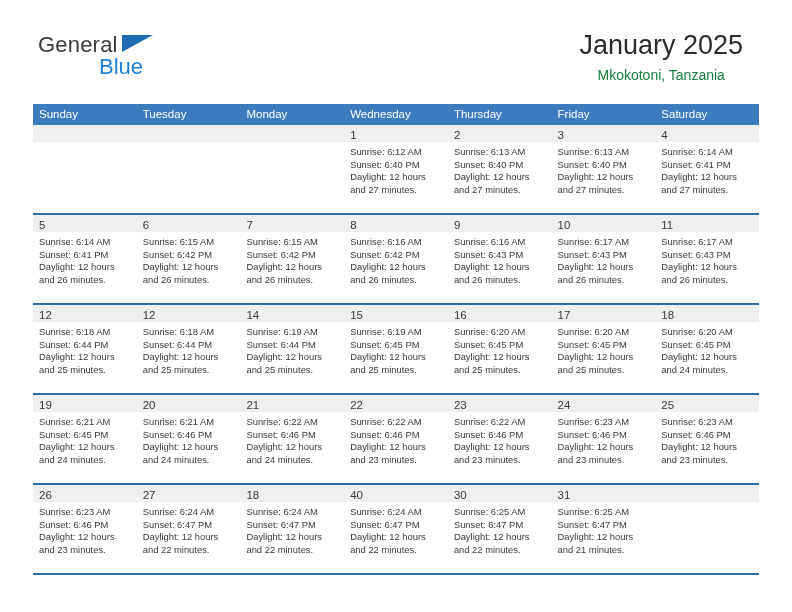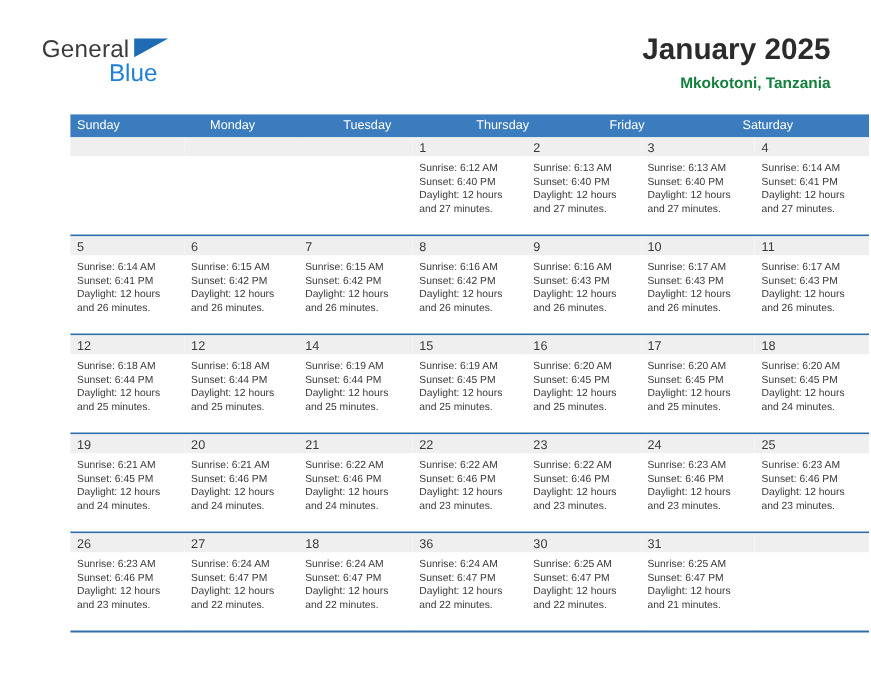--- a/index.html
+++ b/index.html
@@ -58,24 +58,23 @@
   .brand-blue {
     position: absolute;
     left: 61px;
     top: 22px;
     font-size: 22px;
     color: #1f7fd4;
     font-family: "Liberation Sans", sans-serif;
   }
   .title-block {
     position: absolute;
-    right: 4px;
+    right: 16px;
     top: 0;
-    text-align: right;
-    font-weight: bold;
+    text-align: center;
   }
   .cal-title {
     font-size: 27px;
     color: #2b2b2b;
     line-height: 34px;
     white-space: nowrap;
   }
   .cal-subtitle {
     font-size: 14px;
     color: #15803d;
@@ -83,21 +82,20 @@
     margin-top: 2px;
     white-space: nowrap;
   }
 
   
   .calendar {
     position: absolute;
     left: 33px;
     top: 104px;
     width: 726px;
-    margin-left: 31px;
   }
   .week-head {
     display: flex;
     background: #3a7cbe;
     height: 21px;
   }
   .week-head .dow {
     flex: 1 1 0;
     color: #ffffff;
     font-size: 11.5px;
@@ -165,22 +163,23 @@
     <div class="title-block">
       <div class="cal-title">January 2025</div>
       <div class="cal-subtitle">Mkokotoni, Tanzania</div>
     </div>
 
   </div>
 
   <div class="calendar">
     <div class="week-head" id="weekday-header-row">
         <div class="dow">Sunday</div>
+        <div class="dow">Tuesday</div>
         <div class="dow">Monday</div>
-        <div class="dow">Tuesday</div>
+        <div class="dow">Wednesday</div>
         <div class="dow">Thursday</div>
         <div class="dow">Friday</div>
         <div class="dow">Saturday</div>
       </div>
     <div id="weeks-container">
         <div class="week">
           <div class="week-row">
             <div class="day empty">
               <div class="day-num-band"><span class="day-num"></span></div>
               <div class="day-body">
@@ -470,21 +469,21 @@
             <div class="day">
               <div class="day-num-band"><span class="day-num">18</span></div>
               <div class="day-body">
                 <div class="line">Sunrise: 6:24 AM</div>
                 <div class="line">Sunset: 6:47 PM</div>
                 <div class="line">Daylight: 12 hours</div>
                 <div class="line">and 22 minutes.</div>
               </div>
             </div>
             <div class="day">
-              <div class="day-num-band"><span class="day-num">36</span></div>
+              <div class="day-num-band"><span class="day-num">40</span></div>
               <div class="day-body">
                 <div class="line">Sunrise: 6:24 AM</div>
                 <div class="line">Sunset: 6:47 PM</div>
                 <div class="line">Daylight: 12 hours</div>
                 <div class="line">and 22 minutes.</div>
               </div>
             </div>
             <div class="day">
               <div class="day-num-band"><span class="day-num">30</span></div>
               <div class="day-body">

